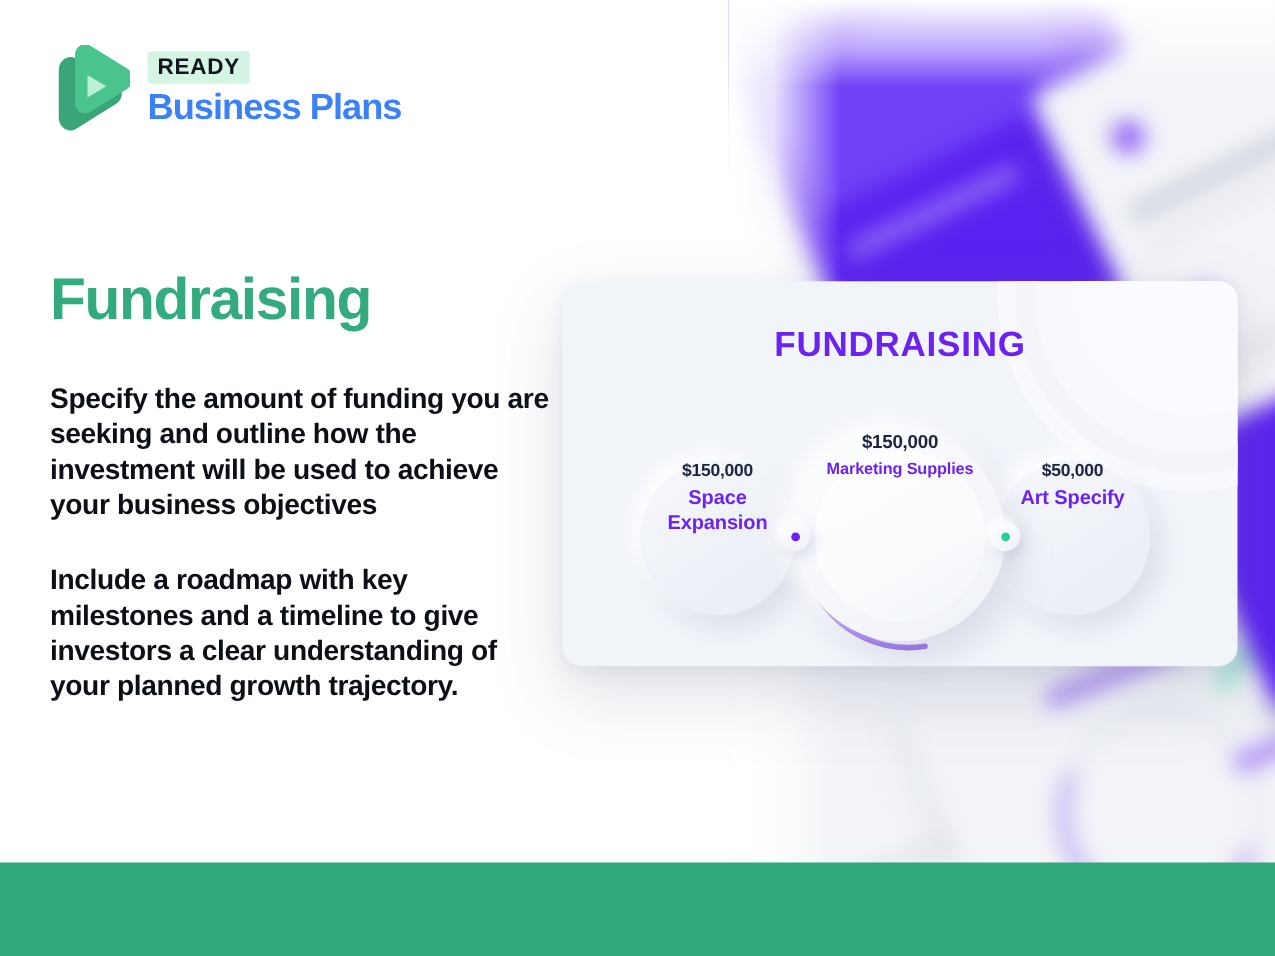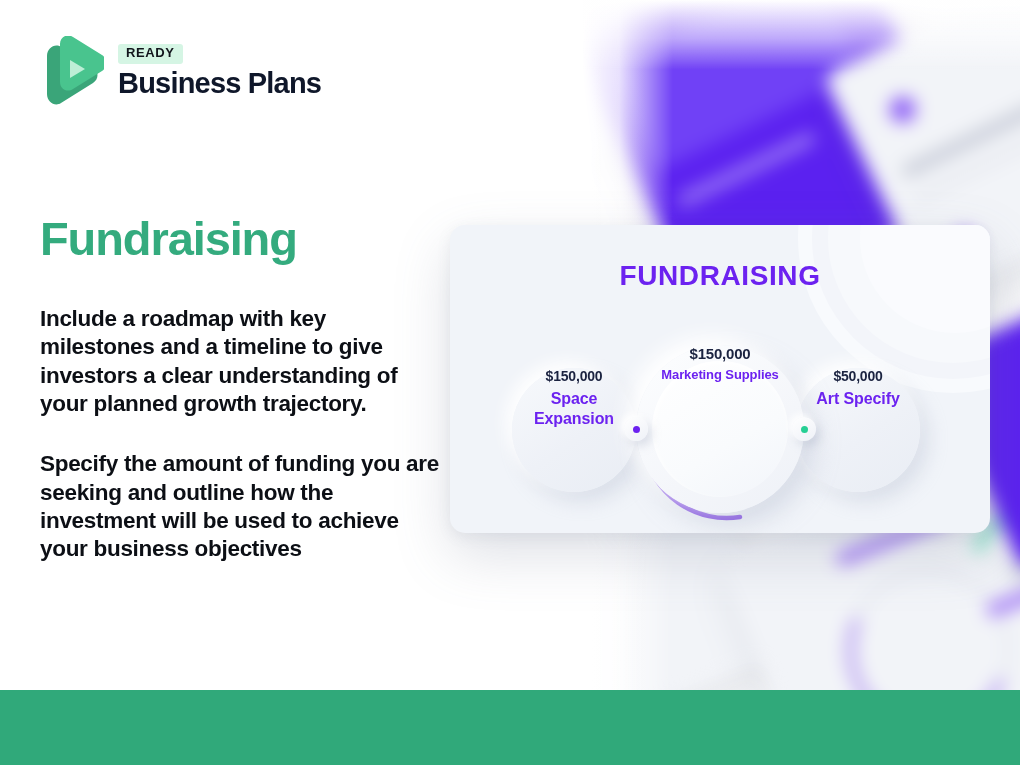--- a/index.html
+++ b/index.html
@@ -101,31 +101,31 @@
   .brand-mark {
     position: relative;
     width: 64px; height: 72px;
   }
   .brand-mark svg { display: block; }
   .brand-text { display: flex; flex-direction: column; gap: 2px; }
   .ready-badge {
     align-self: flex-start;
     background: #d5f5e4;
     color: #12151c;
-    font-size: 13px;
+    font-size: 18px;
     font-weight: 700;
     letter-spacing: .6px;
     padding: 2px 8px 3px 8px;
     border-radius: 3px;
     line-height: 1.15;
   }
   .brand-name {
     font-size: 29px;
     font-weight: 800;
-    color: #0f172a;
+    color: #3b82f6;
     letter-spacing: -0.8px;
     line-height: 1.1;
     margin-top: 2px;
   }
 
   .page-title {
     position: absolute;
     left: 40px; top: 214px;
     font-size: 47px;
     font-weight: 800;
@@ -348,22 +348,22 @@
       </div>
       <div class="brand-text">
         <span class="ready-badge">READY</span>
         <span class="brand-name">Business Plans</span>
       </div>
     </div>
 
     <div class="page-title">Fundraising</div>
 
     <div class="body-copy">
+      <p>Specify the amount of funding you are seeking and outline how the investment will be used to achieve your business objectives</p>
       <p>Include a roadmap with key milestones and a timeline to give investors a clear understanding of your planned growth trajectory.</p>
-      <p>Specify the amount of funding you are seeking and outline how the investment will be used to achieve your business objectives</p>
     </div>
   </div>
 
   <div class="slide-card">
     <div class="card-corner-rings"></div>
     <div class="card-corner-rings second"></div>
 
     <div class="card-title">FUNDRAISING</div>
 
     <div class="circles">

